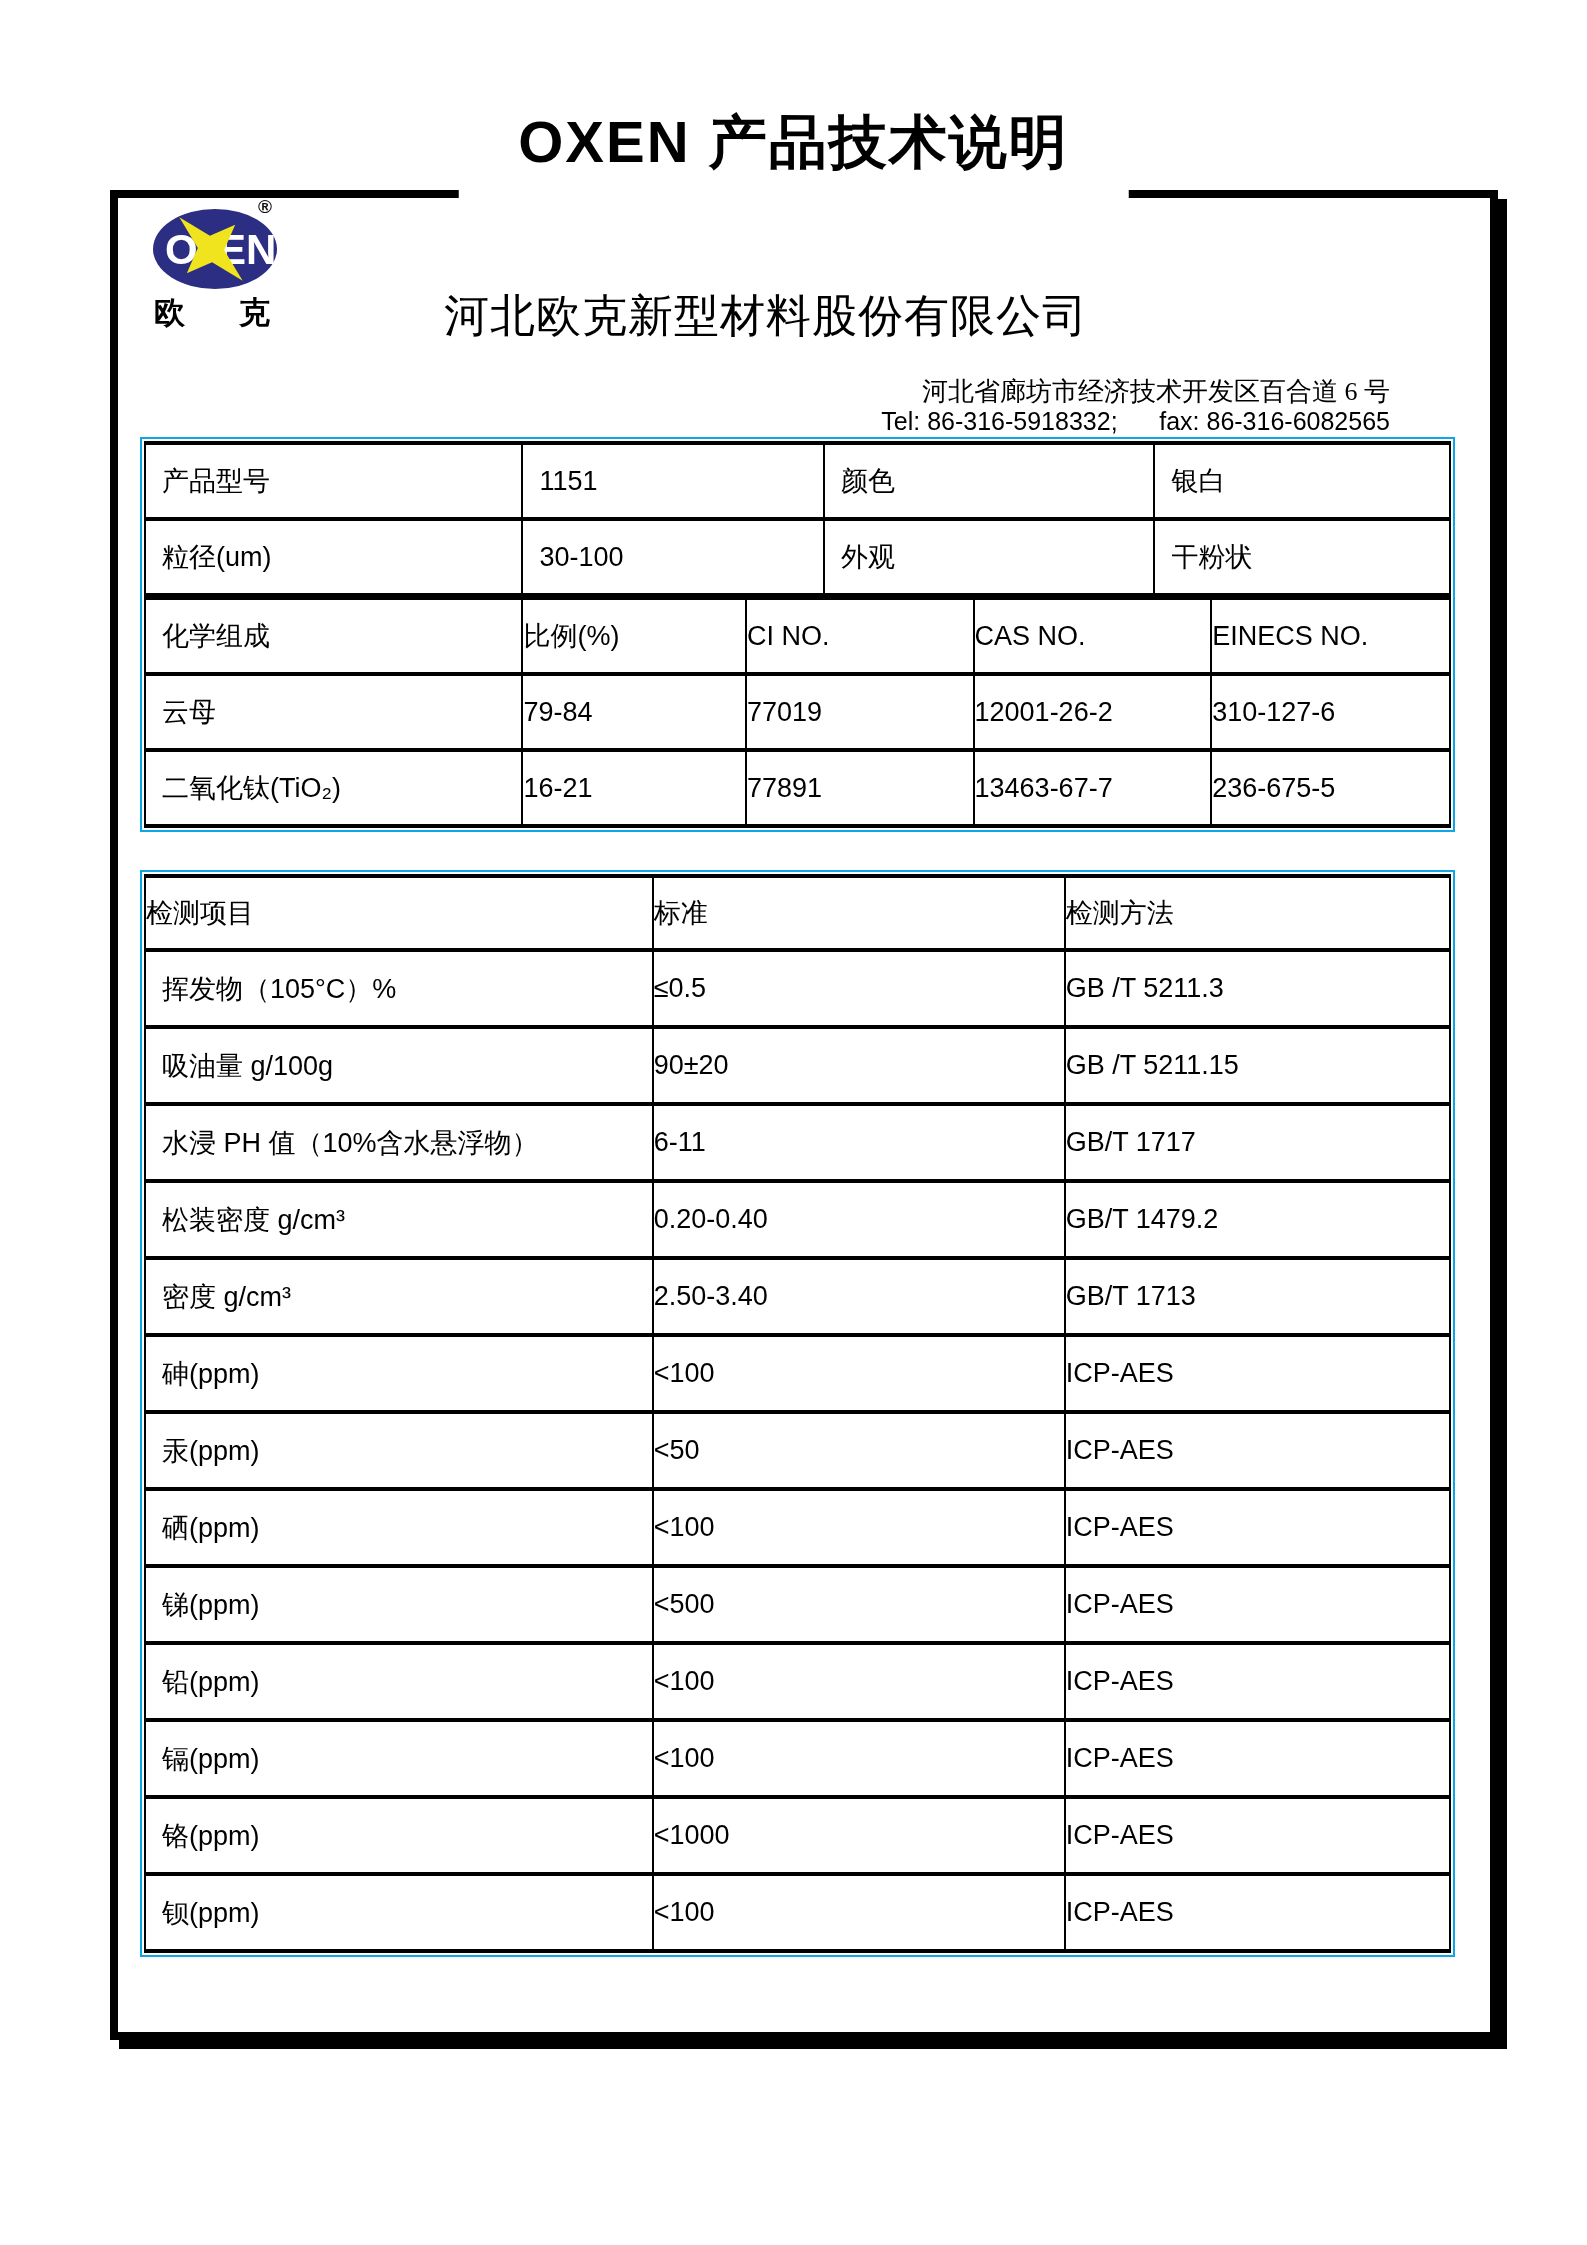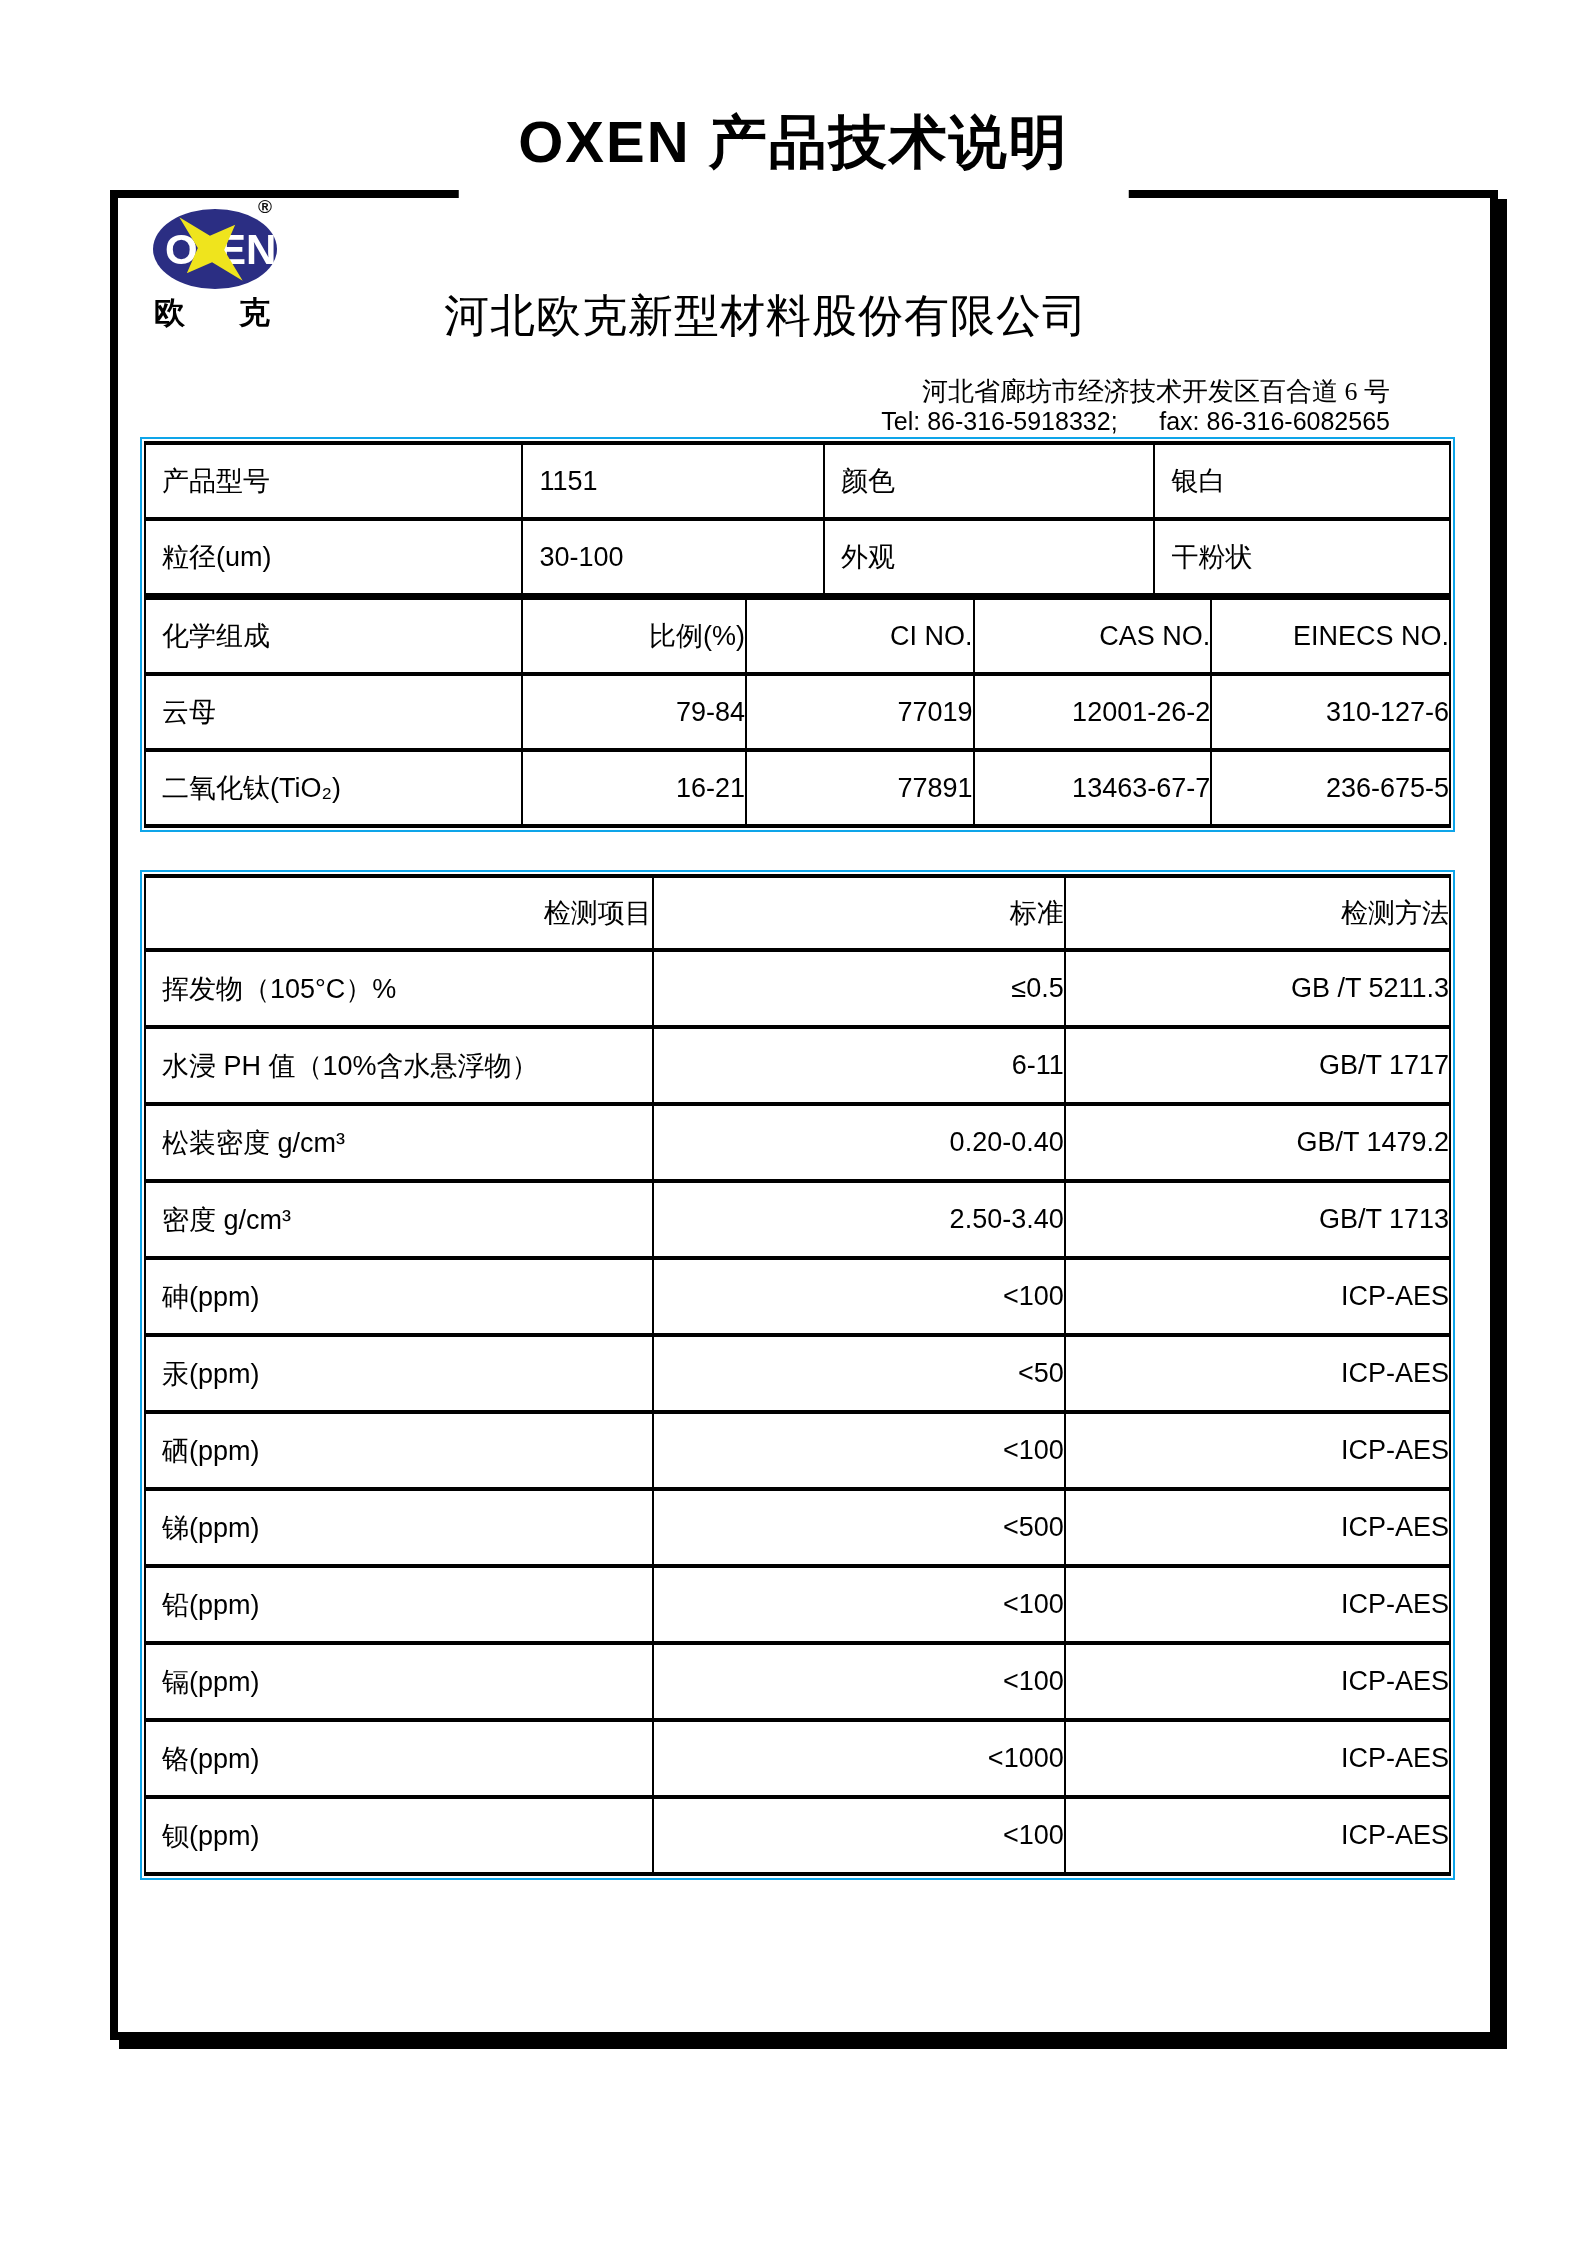--- a/index.html
+++ b/index.html
@@ -86,21 +86,21 @@
     border: solid #000;
     border-width: 4px 2px;
     font-size: 27px;
     height: 76px;
     vertical-align: middle;
     overflow: hidden;
     white-space: nowrap;
   }
   .tbl table + table { margin-top: -1px; }
   td.lbl { text-align: left; padding-left: 16px; }
-  td.ctr { text-align: right; }
+  td.ctr { text-align: left; }
   .t1 { top: 437px; width: 1315px; }
   .t2 { top: 870px; width: 1315px; }
   .t2 td { height: 77px; }
   .t2 tr.hdr td { height: 74px; }
 </style>
 </head>
 <body>
 
 <div class="page-title">OXEN 产品技术说明</div>
 
@@ -193,20 +193,25 @@
       <td class="ctr">检测项目</td>
       <td class="ctr">标准</td>
       <td class="ctr">检测方法</td>
     </tr>
     <tr>
       <td class="lbl">挥发物（105°C）%</td>
       <td class="ctr">≤0.5</td>
       <td class="ctr">GB /T 5211.3</td>
     </tr>
     <tr>
+      <td class="lbl">吸油量 g/100g</td>
+      <td class="ctr">90±20</td>
+      <td class="ctr">GB /T 5211.15</td>
+    </tr>
+    <tr>
       <td class="lbl">水浸 PH 值（10%含水悬浮物）</td>
       <td class="ctr">6-11</td>
       <td class="ctr">GB/T 1717</td>
     </tr>
     <tr>
       <td class="lbl">松装密度 g/cm³</td>
       <td class="ctr">0.20-0.40</td>
       <td class="ctr">GB/T 1479.2</td>
     </tr>
     <tr>

